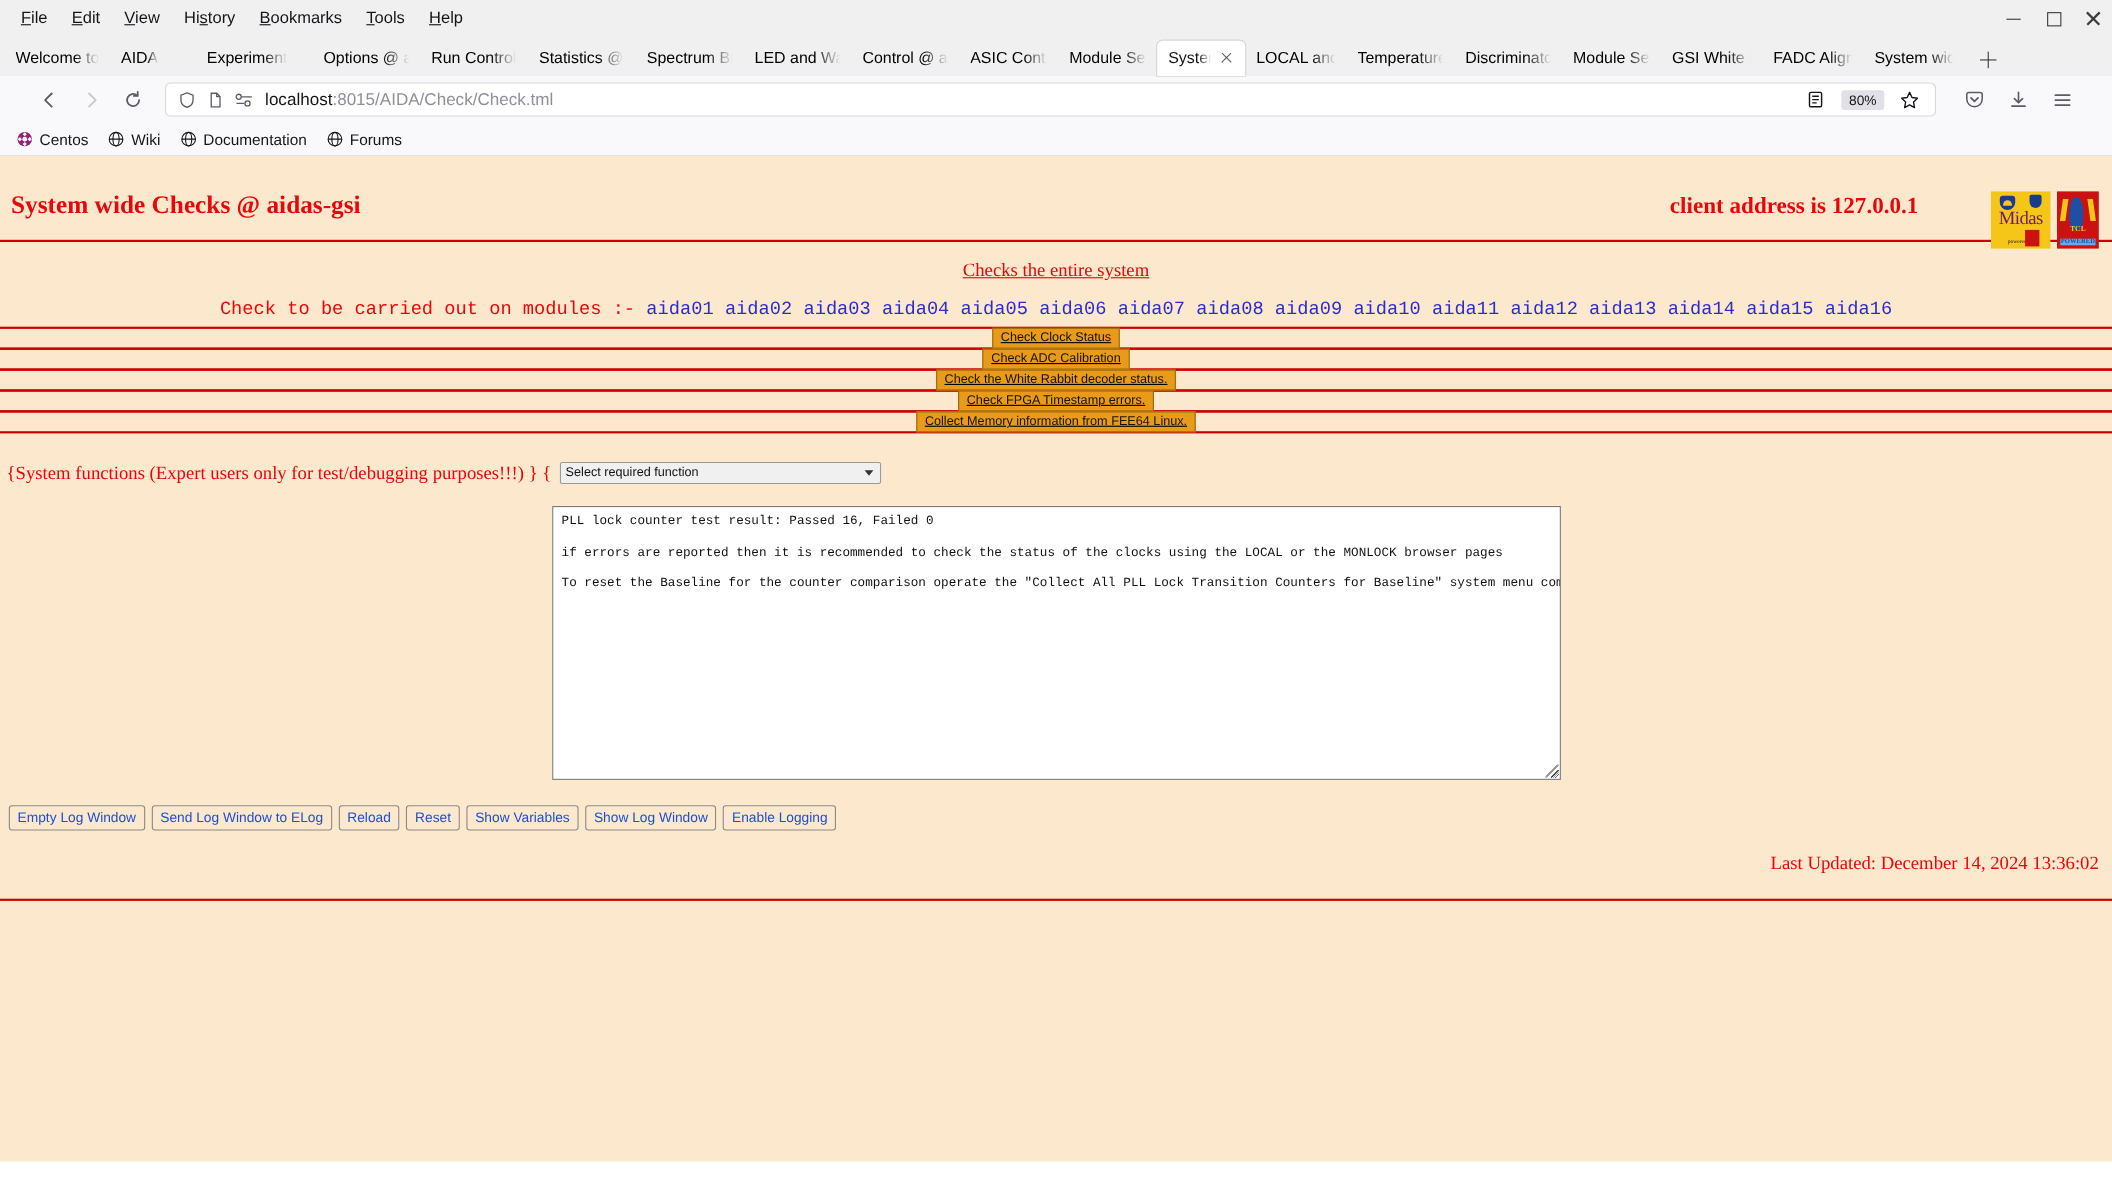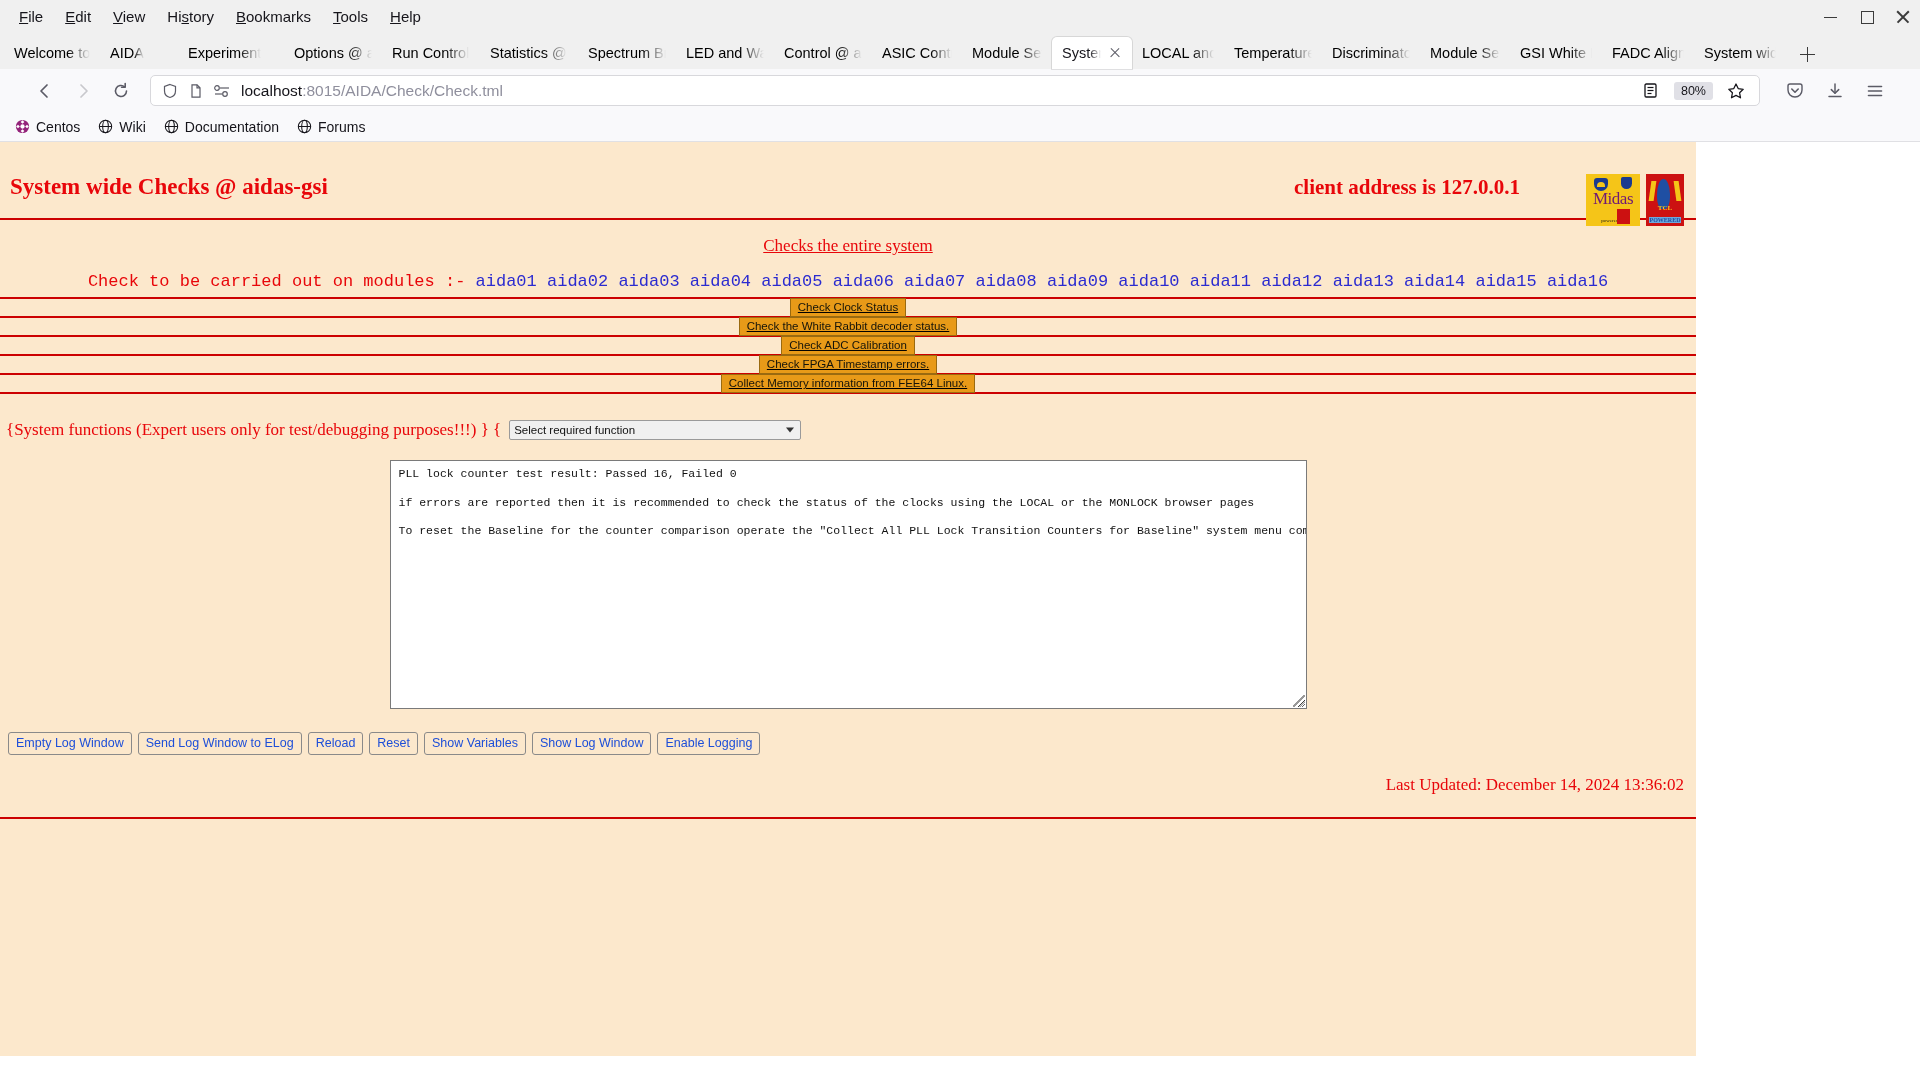--- a/index.html
+++ b/index.html
@@ -150,21 +150,21 @@
   }
   .bm {
     display: flex; align-items: center; gap: 6px;
     font-size: 14px; color: #15141a; padding: 3px 7px; border-radius: 4px;
   }
   .bm .bmicon { width:15px; height:15px; display:block; }
 
   
   .page {
     background: #fce8cc;
-    width: 1696px;
+    width: 1920px;
     height: 914px;
     position: relative;
     font-family: "Liberation Serif", serif;
   }
   .page-head {
     display: flex; align-items: center; justify-content: space-between;
     padding: 20px 16px 0 10px;
     height: 70px;
   }
   .page-title {
@@ -584,24 +584,24 @@
     <a href="#">aida14</a>
     <a href="#">aida15</a>
     <a href="#">aida16</a>
   </div>
 
   <div class="check-rows">
     <div class="check-row">
       <button class="check-btn">Check Clock Status</button>
     </div>
     <div class="check-row">
+      <button class="check-btn">Check ADC Calibration</button>
+    </div>
+    <div class="check-row">
       <button class="check-btn">Check the White Rabbit decoder status.</button>
-    </div>
-    <div class="check-row">
-      <button class="check-btn">Check ADC Calibration</button>
     </div>
     <div class="check-row">
       <button class="check-btn">Check FPGA Timestamp errors.</button>
     </div>
     <div class="check-row">
       <button class="check-btn">Collect Memory information from FEE64 Linux.</button>
     </div>
   </div>
 
   <div class="sysfunc-row">

